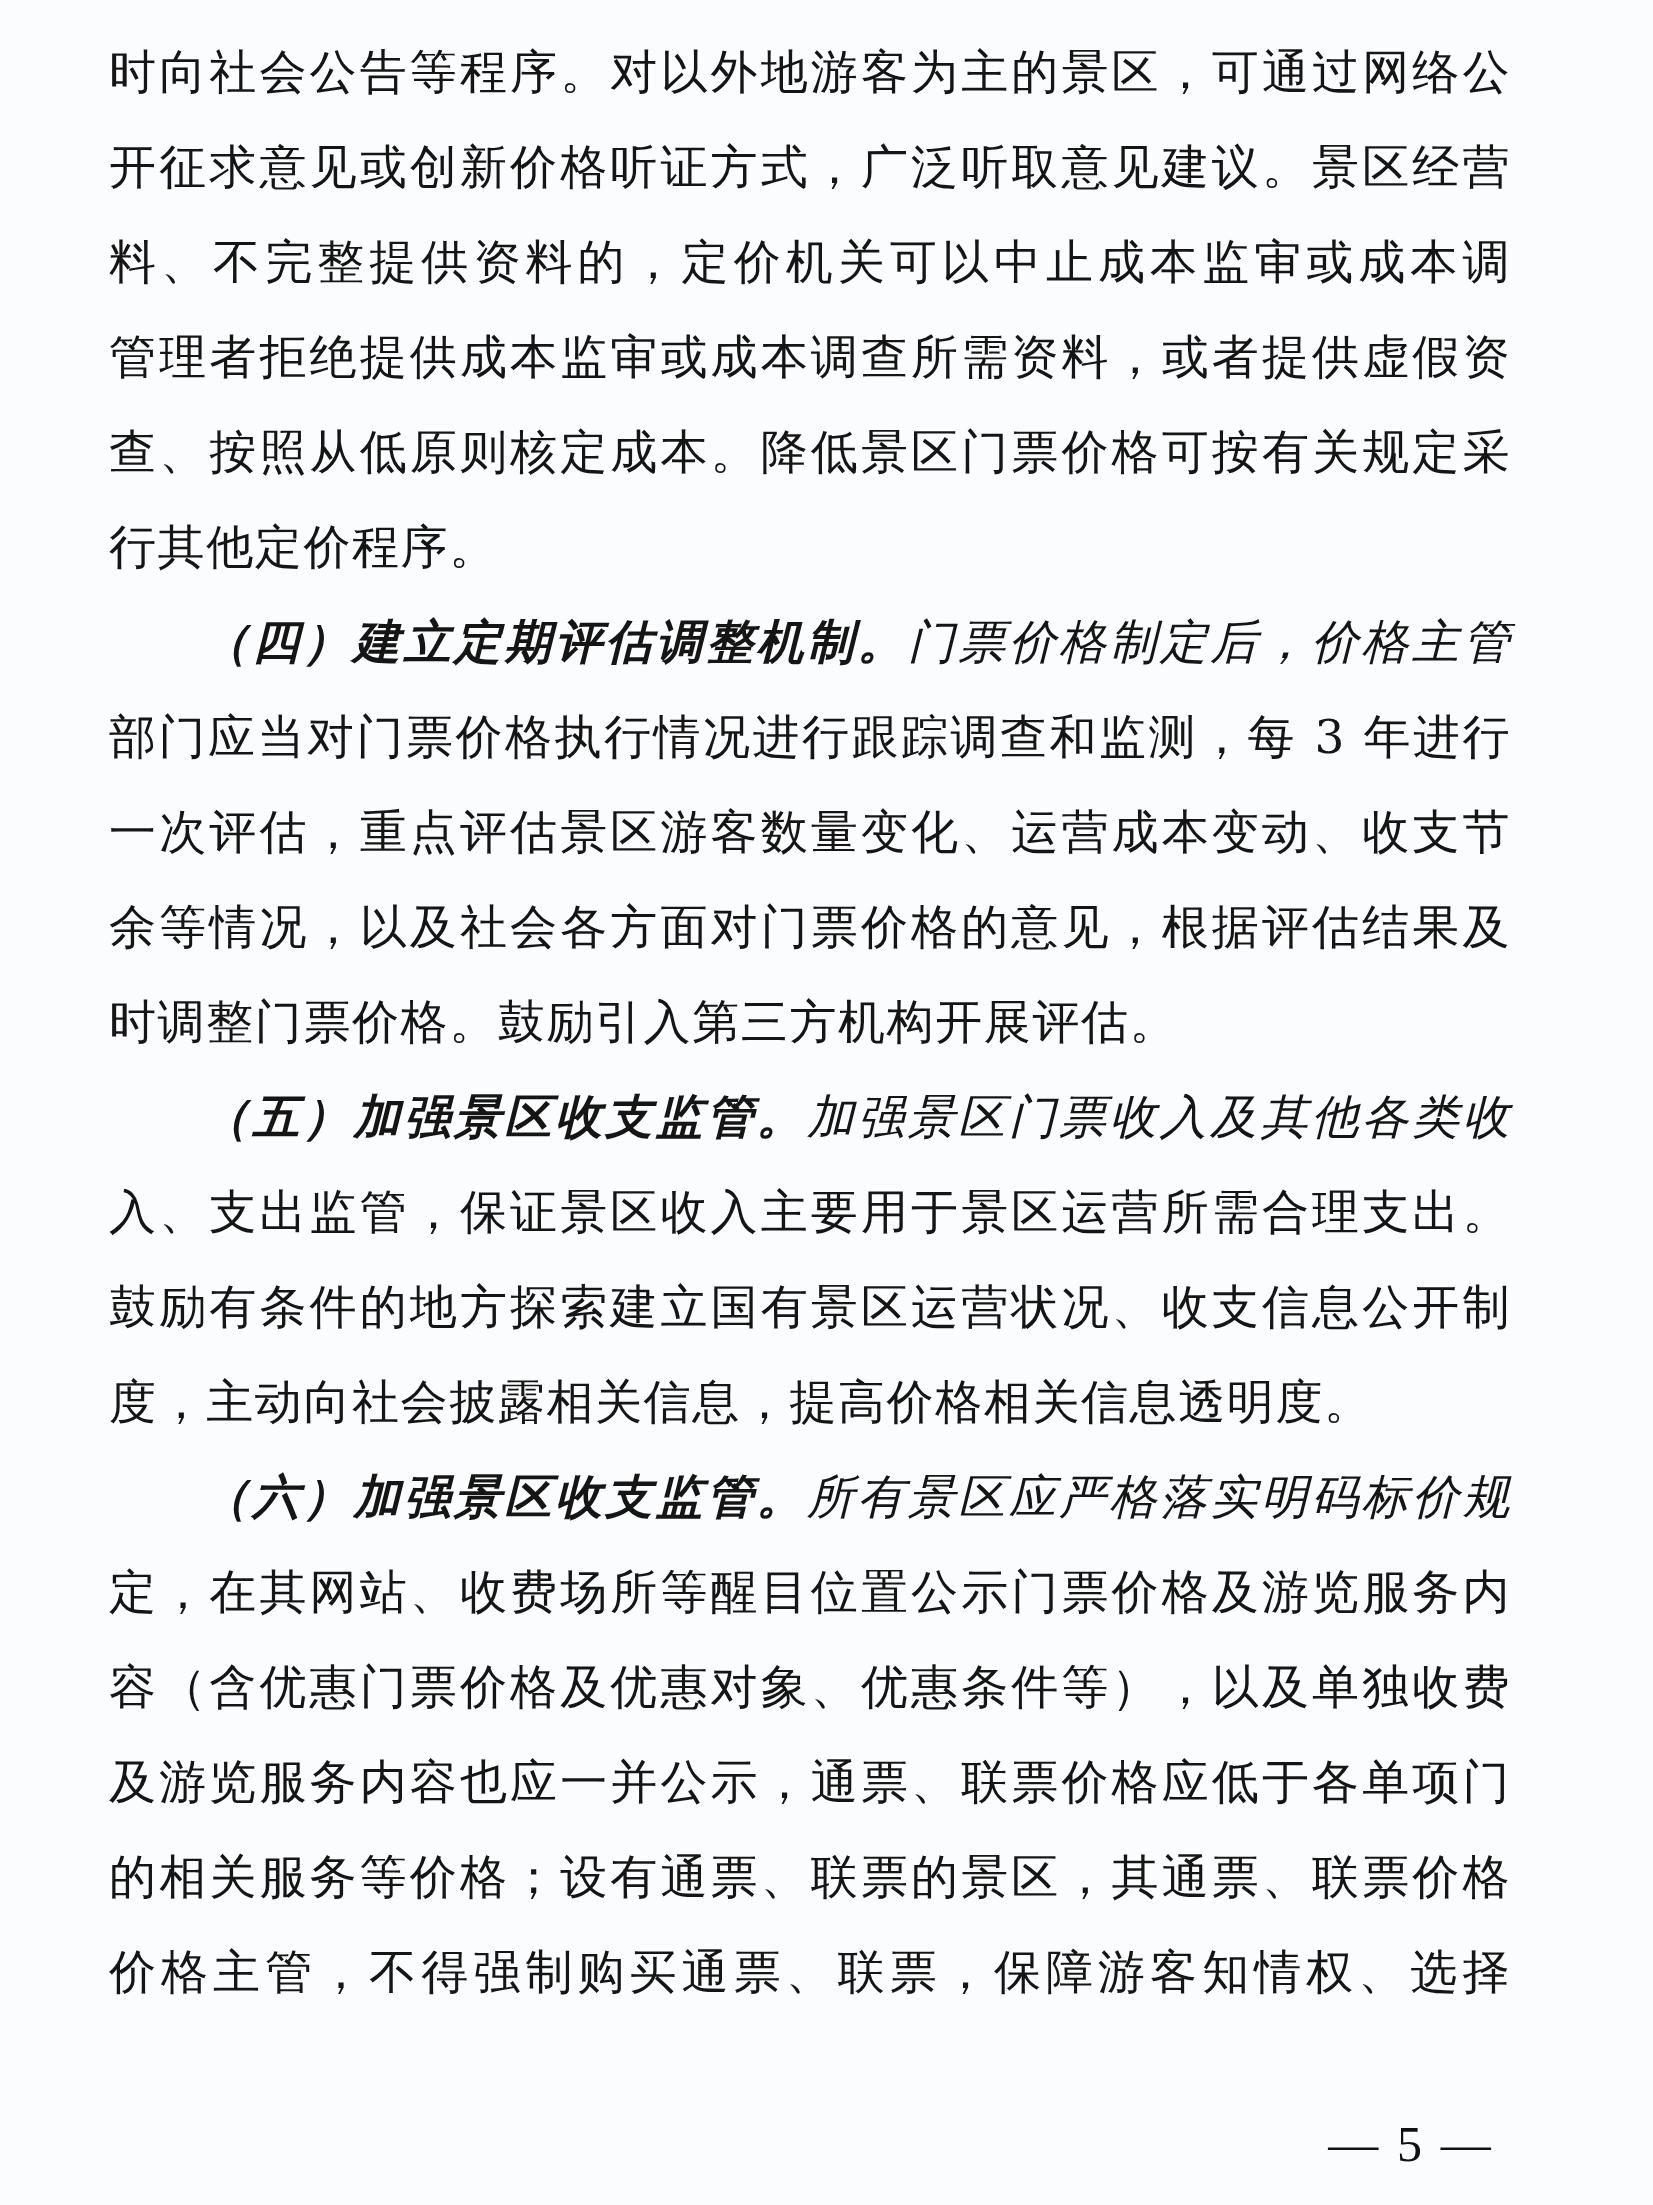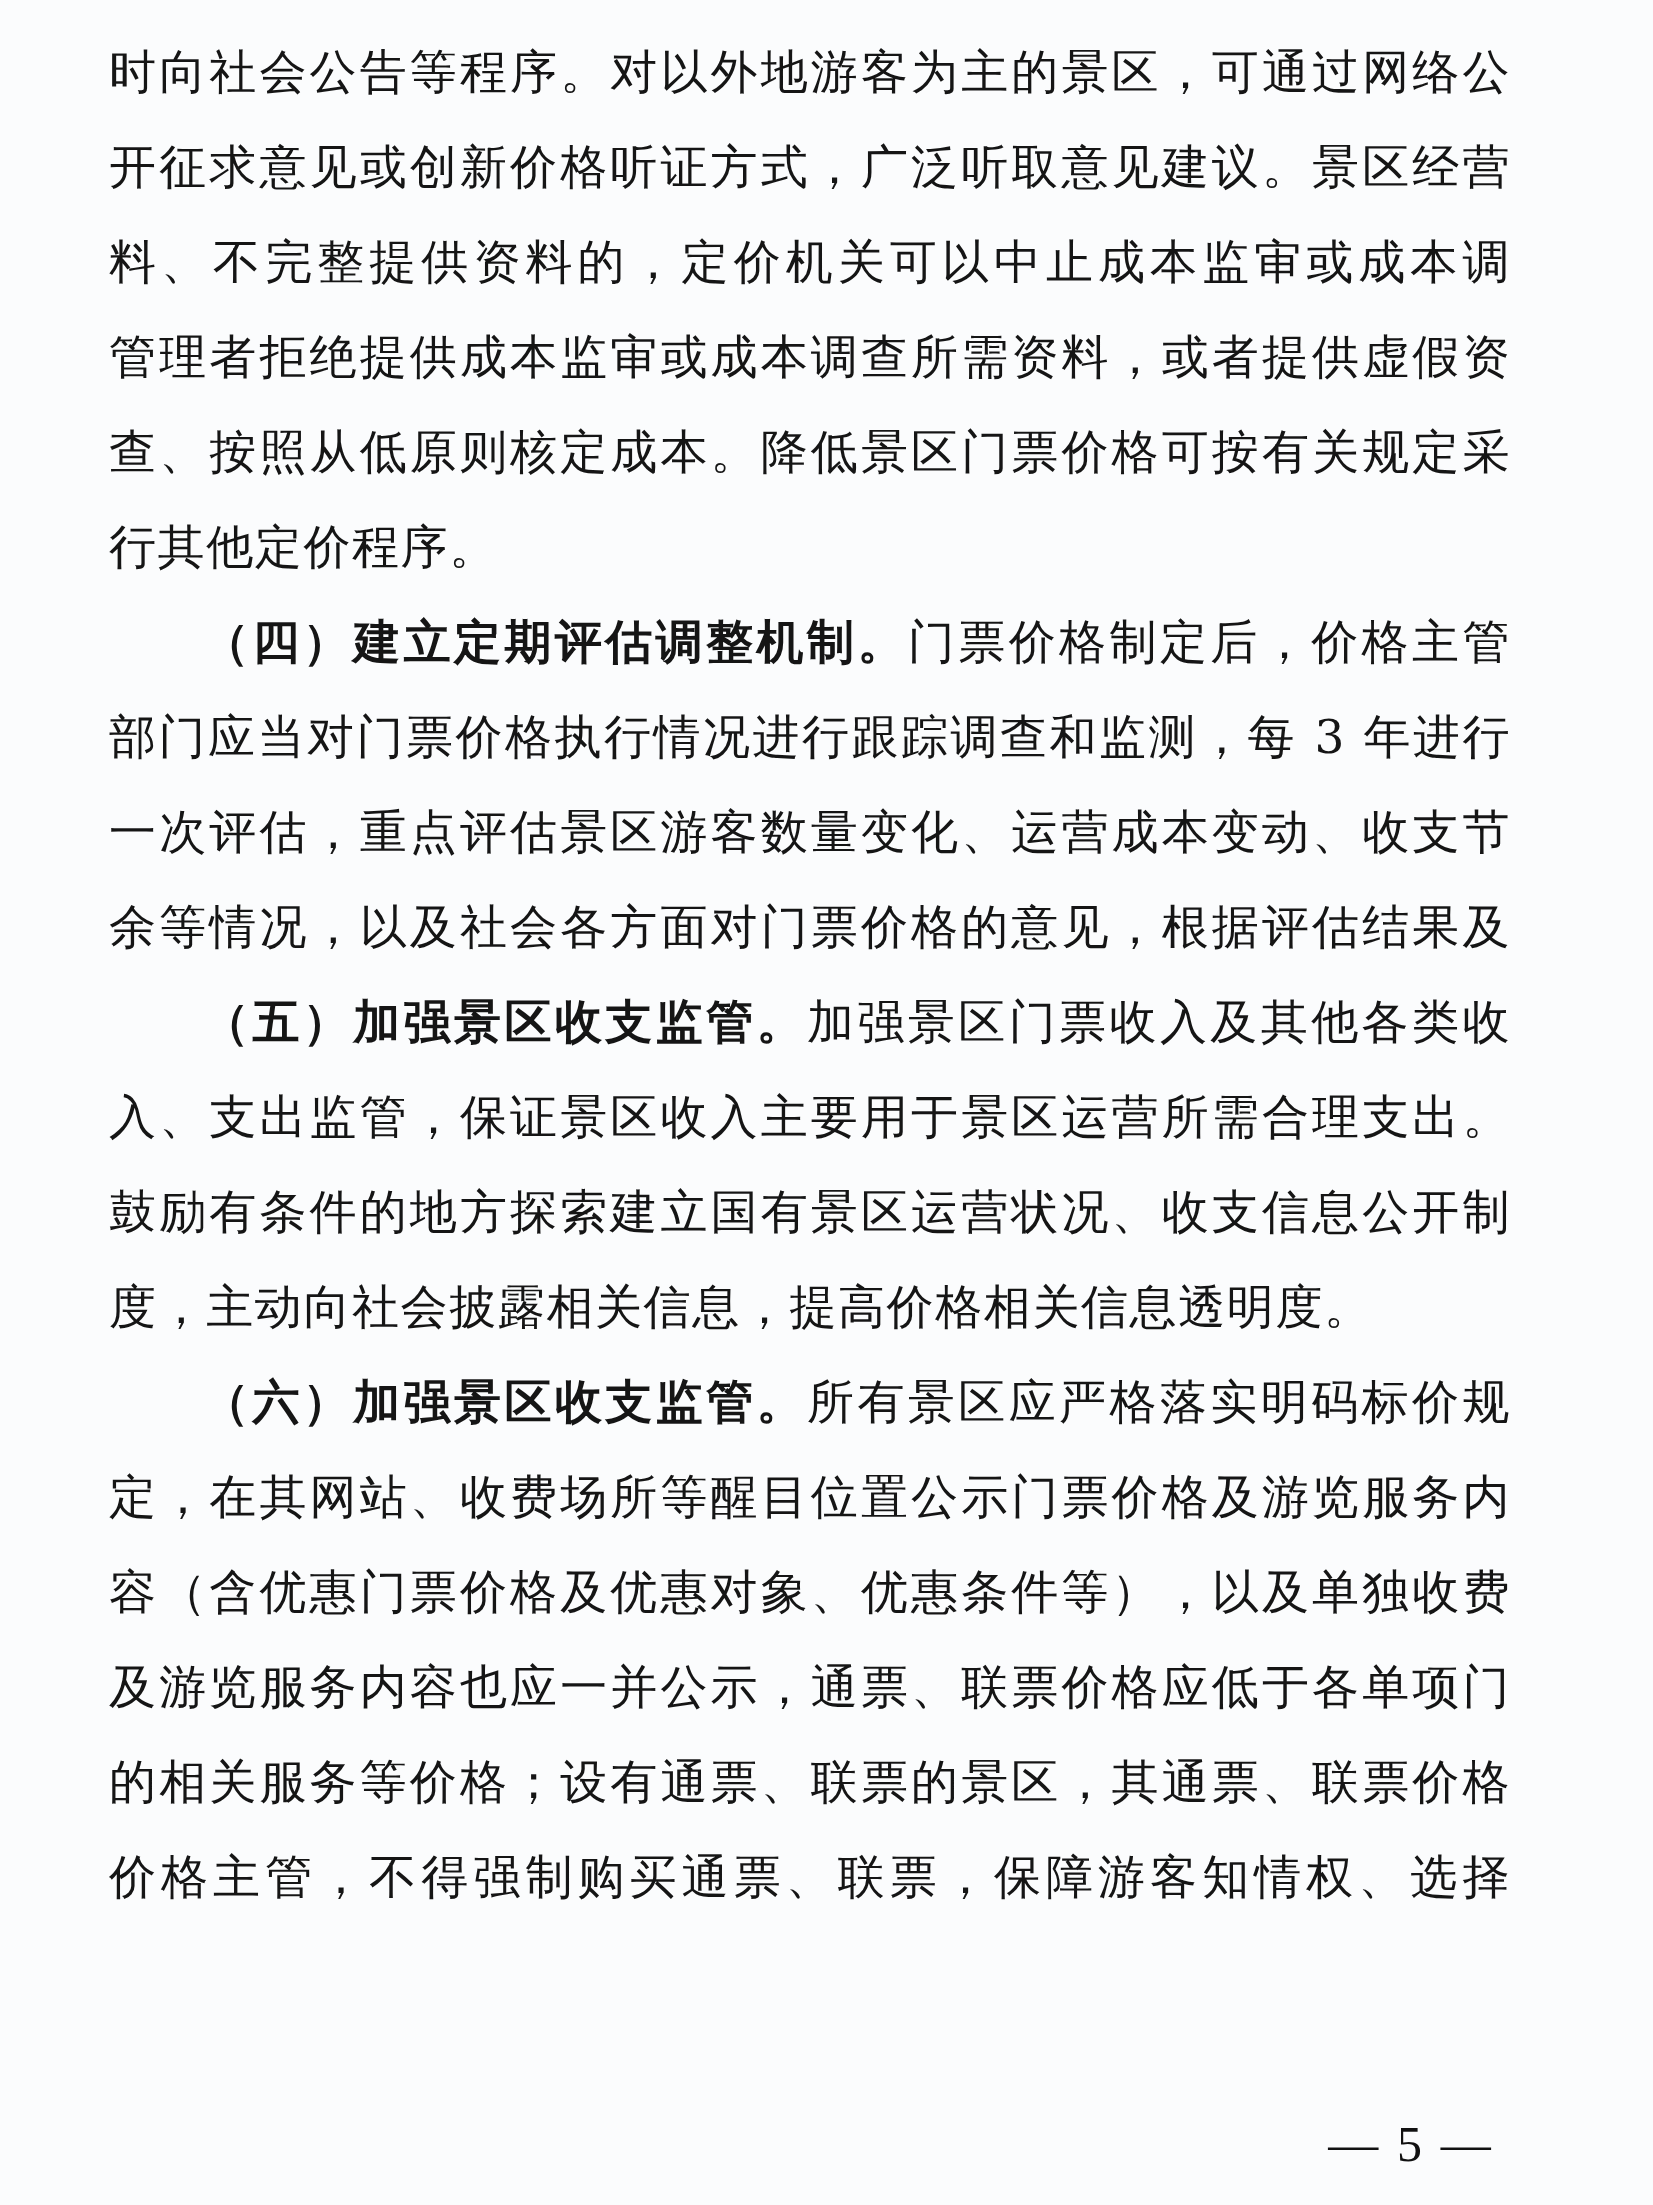--- a/index.html
+++ b/index.html
@@ -19,21 +19,21 @@
   .line {
     height: 95px;
     line-height: 95px;
     font-size: 47px;
     white-space: nowrap;
     text-align: justify;
     text-align-last: justify;
     letter-spacing: 1.6px;
   }
   .line.last { text-align-last: left; }
-  .indent { padding-left: 93px; }
+  .indent { padding-left: 93px; font-style: italic; }
   .heading { font-weight: bold; }
   .page-number {
     position: absolute;
     top: 2115px; left: 1318px;
     width: 186px;
     text-align: center;
     font-family: "Liberation Serif", serif;
     font-size: 50px;
     color: #111;
     letter-spacing: 3.1px;
@@ -51,20 +51,21 @@
     <div class="line">管理者拒绝提供成本监审或成本调查所需资料，或者提供虚假资</div>
     <div class="line">查、按照从低原则核定成本。降低景区门票价格可按有关规定采</div>
     <div class="line last">行其他定价程序。</div>
   </div>
 
   <div>
     <div class="line indent"><span class="heading">（四）建立定期评估调整机制。</span><span>门票价格制定后，价格主管</span></div>
     <div class="line">部门应当对门票价格执行情况进行跟踪调查和监测，每 3 年进行</div>
     <div class="line">一次评估，重点评估景区游客数量变化、运营成本变动、收支节</div>
     <div class="line">余等情况，以及社会各方面对门票价格的意见，根据评估结果及</div>
+    <div class="line last">时调整门票价格。鼓励引入第三方机构开展评估。</div>
   </div>
 
   <div>
     <div class="line indent"><span class="heading">（五）加强景区收支监管。</span><span>加强景区门票收入及其他各类收</span></div>
     <div class="line">入、支出监管，保证景区收入主要用于景区运营所需合理支出。</div>
     <div class="line">鼓励有条件的地方探索建立国有景区运营状况、收支信息公开制</div>
     <div class="line last">度，主动向社会披露相关信息，提高价格相关信息透明度。</div>
   </div>
 
   <div>

